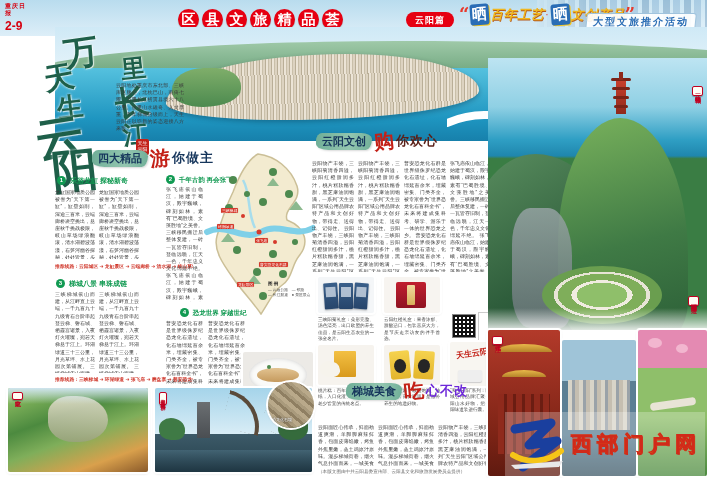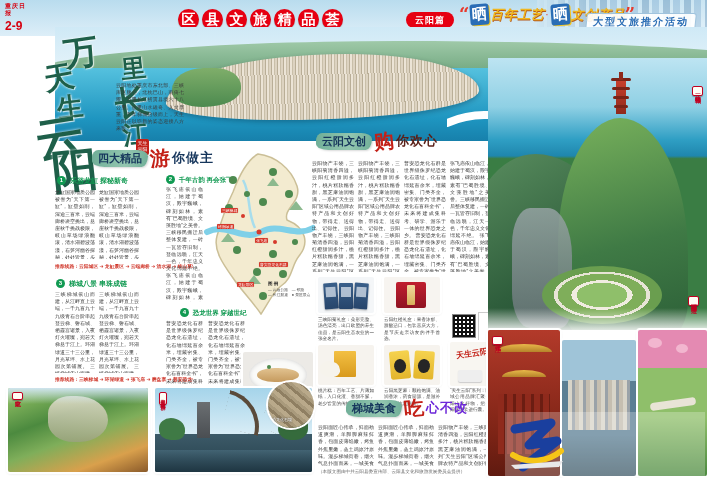--- a/index.html
+++ b/index.html
@@ -255,21 +255,21 @@
     <i style="left:6px;transform:rotate(-5deg);"></i>
       <i style="left:30px;transform:rotate(4deg);"></i>
   </div>
   <div class="caption" style="left:384px;top:388px;width:56px;height:12px;">云阳黑芝麻：颗粒饱满、油润香浓，药食同源，是滋补养生的地道好物。</div>
   <div class="photo" style="left:450px;top:342px;width:40px;height:44px;background:#f8f6f1;">
     <span style="position:absolute;left:6px;top:6px;color:#c32017;font-family:'DejaVu Serif',serif;font-weight:bold;font-size:8px;transform:rotate(-8deg);">天生云阳</span>
     <span style="position:absolute;left:8px;bottom:4px;width:24px;height:12px;background:#eee;border-radius:2px;box-shadow:0 1px 1px #ccc;"></span>
   </div>
   <div class="caption" style="left:450px;top:388px;width:40px;height:12px;">“天生云阳”系列：区域公用品牌汇聚云阳山水好物，把云阳味道装进行囊。</div>
 
-  <div class="bighead" style="left:346px;top:398px;">
+  <div class="bighead" style="left:346px;top:381px;">
     <span class="brush">梯城美食</span>
     <span class="redchar">吃</span>
     <span class="resthead" style="color:#6d28d9;">心不改</span>
   </div>
   <div class="tcol" style="left:318px;top:424px;width:56px;height:44px;">云阳面匠心传承，鲜面劲道爽滑，羊脚脚麻辣鲜香，包面皮薄馅嫩，烤鱼外焦里嫩，蒸土鸡原汁原味。漫步梯城街巷，烟火气息扑面而来，一城美食百般滋味，总有一款让你回味无穷。</div>
   <div class="tcol" style="left:378px;top:424px;width:56px;height:44px;">云阳面匠心传承，鲜面劲道爽滑，羊脚脚麻辣鲜香，包面皮薄馅嫩，烤鱼外焦里嫩，蒸土鸡原汁原味。漫步梯城街巷，烟火气息扑面而来，一城美食百般滋味，总有一款让你回味无穷。</div>
   <div class="tcol" style="left:438px;top:424px;width:56px;height:44px;">云阳物产丰饶，三峡阳菊清香四溢，云阳红橙甜润多汁，桃片糕软糯香甜，黑芝麻油润饱满，一系列“天生云阳”区域公用品牌农特产品和文创好物，带得走、送得出、记得住。</div>
   <div class="credit" style="left:318px;top:469px;width:230px;">（本版文图由中共云阳县委宣传部、云阳县文化和旅游发展委员会提供）</div>
 
   <div class="photo" style="left:243px;top:352px;width:70px;height:46px;background:#eceae6;">
@@ -330,16 +330,17 @@
     <span style="position:absolute;left:12px;top:70px;width:46px;height:8px;background:#e8e4d6;border-radius:4px;transform:rotate(-8deg);"></span>
   </div>
 
   <div class="watermark">
     <svg width="62" height="58" viewBox="0 0 62 58">
       <path d="M10,14 L46,8 L24,30 L52,26 L18,52" fill="none" stroke="#1a3f9e" stroke-width="9" stroke-linejoin="round" stroke-linecap="round"></path>
       <path d="M8,40 C24,50 44,46 56,36" fill="none" stroke="#f5c518" stroke-width="6" stroke-linecap="round"></path>
       <path d="M6,50 L58,46 L54,52 L10,54 Z" fill="#e8e8ea"></path>
     </svg>
     <div class="wm-text">
+      <div class="wm-name">西部门户网</div>
     </div>
   </div>
 
 </div>
 
 </body></html>

